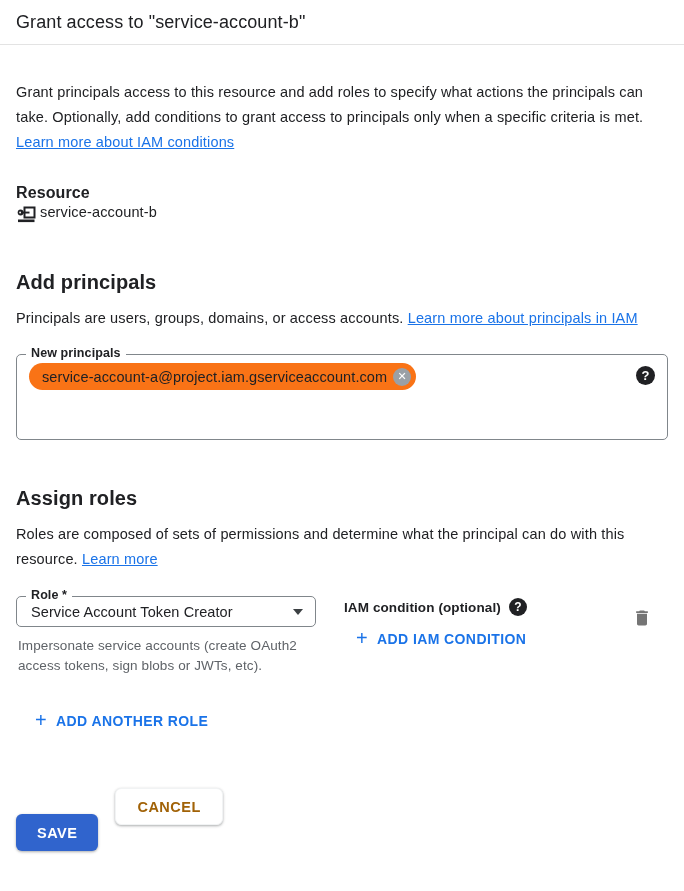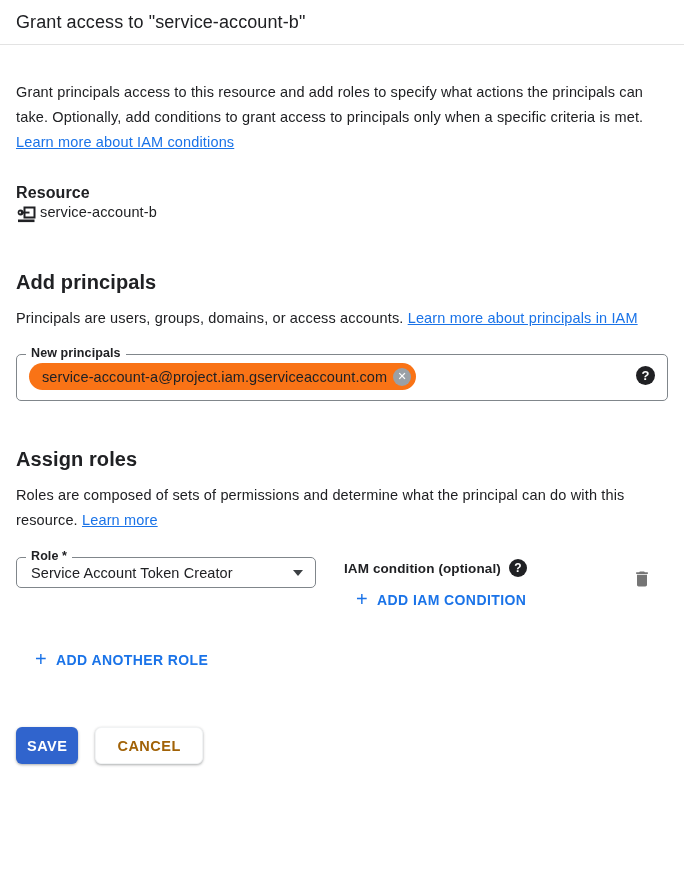--- a/index.html
+++ b/index.html
@@ -34,21 +34,21 @@
   h2.assign { margin-top: 47px; }
 
   .section-desc { margin-top: 12px; max-width: 640px; }
 
   
   .outlined-field {
     position: relative;
     margin-top: 23px;
     border: 1px solid #80868b;
     border-radius: 5px;
-    height: 47px;
+    height: 86px;
     padding: 8px 12px;
   }
   .field-label {
     position: absolute; top: -9px; left: 9px;
     background: #fff; padding: 0 5px;
     font-size: 12.5px; font-weight: 700; color: #202124; letter-spacing: .1px;
   }
   .principals-inner { display: flex; align-items: flex-start; justify-content: space-between; }
 
   .chip {
@@ -112,21 +112,21 @@
   .delete-col { margin-left: auto; padding-right: 12px; padding-top: 8px; }
   .icon-btn { background: none; border: none; cursor: pointer; padding: 4px; }
 
   
   .footer { margin-top: 52px; display: flex; gap: 17px; }
   .btn {
     font-family: inherit; font-size: 14.5px; font-weight: 700; letter-spacing: .5px;
     border-radius: 6px; cursor: pointer; height: 37px;
     box-shadow: 0 1px 3px rgba(60,64,67,.3), 0 1px 2px rgba(60,64,67,.15);
   }
-  .btn-primary { background: #3064cd; color: #ffffff; border: none; padding: 0 11px; }
+  .btn-primary { background: #3064cd; color: #ffffff; border: none; padding: 0 21px; margin-top: 26px; }
   .btn-secondary { background: #ffffff; color: #a16207; border: 1px solid #f1f3f4; padding: 0 21px; }
 </style>
 </head>
 <body>
 
 <div class="dialog">
 
   <div class="dlg-header">
     <div class="dlg-title">Grant access to "service-account-b"</div>
   </div>
@@ -170,20 +170,21 @@
     <p class="body-text section-desc"><span>Roles are composed of sets of permissions and determine what the principal can do with this resource. </span><a class="link">Learn more</a></p>
 
     <div class="role-row">
 
       <div class="role-col">
         <div class="outlined-field role-select" style="margin-top:0;">
           <span class="field-label">Role *</span>
           <span class="value">Service Account Token Creator</span>
           <span class="caret"></span>
         </div>
+        <div class="role-helper">Impersonate service accounts (create OAuth2 access tokens, sign blobs or JWTs, etc).</div>
       </div>
 
       <div class="condition-col">
         <div class="condition-label-row">
           <span class="condition-label">IAM condition (optional)</span>
           <span class="help-badge">?</span>
         </div>
         <button class="text-btn add-condition-btn">
           <span class="plus">+</span>
           <span>ADD IAM CONDITION</span>

